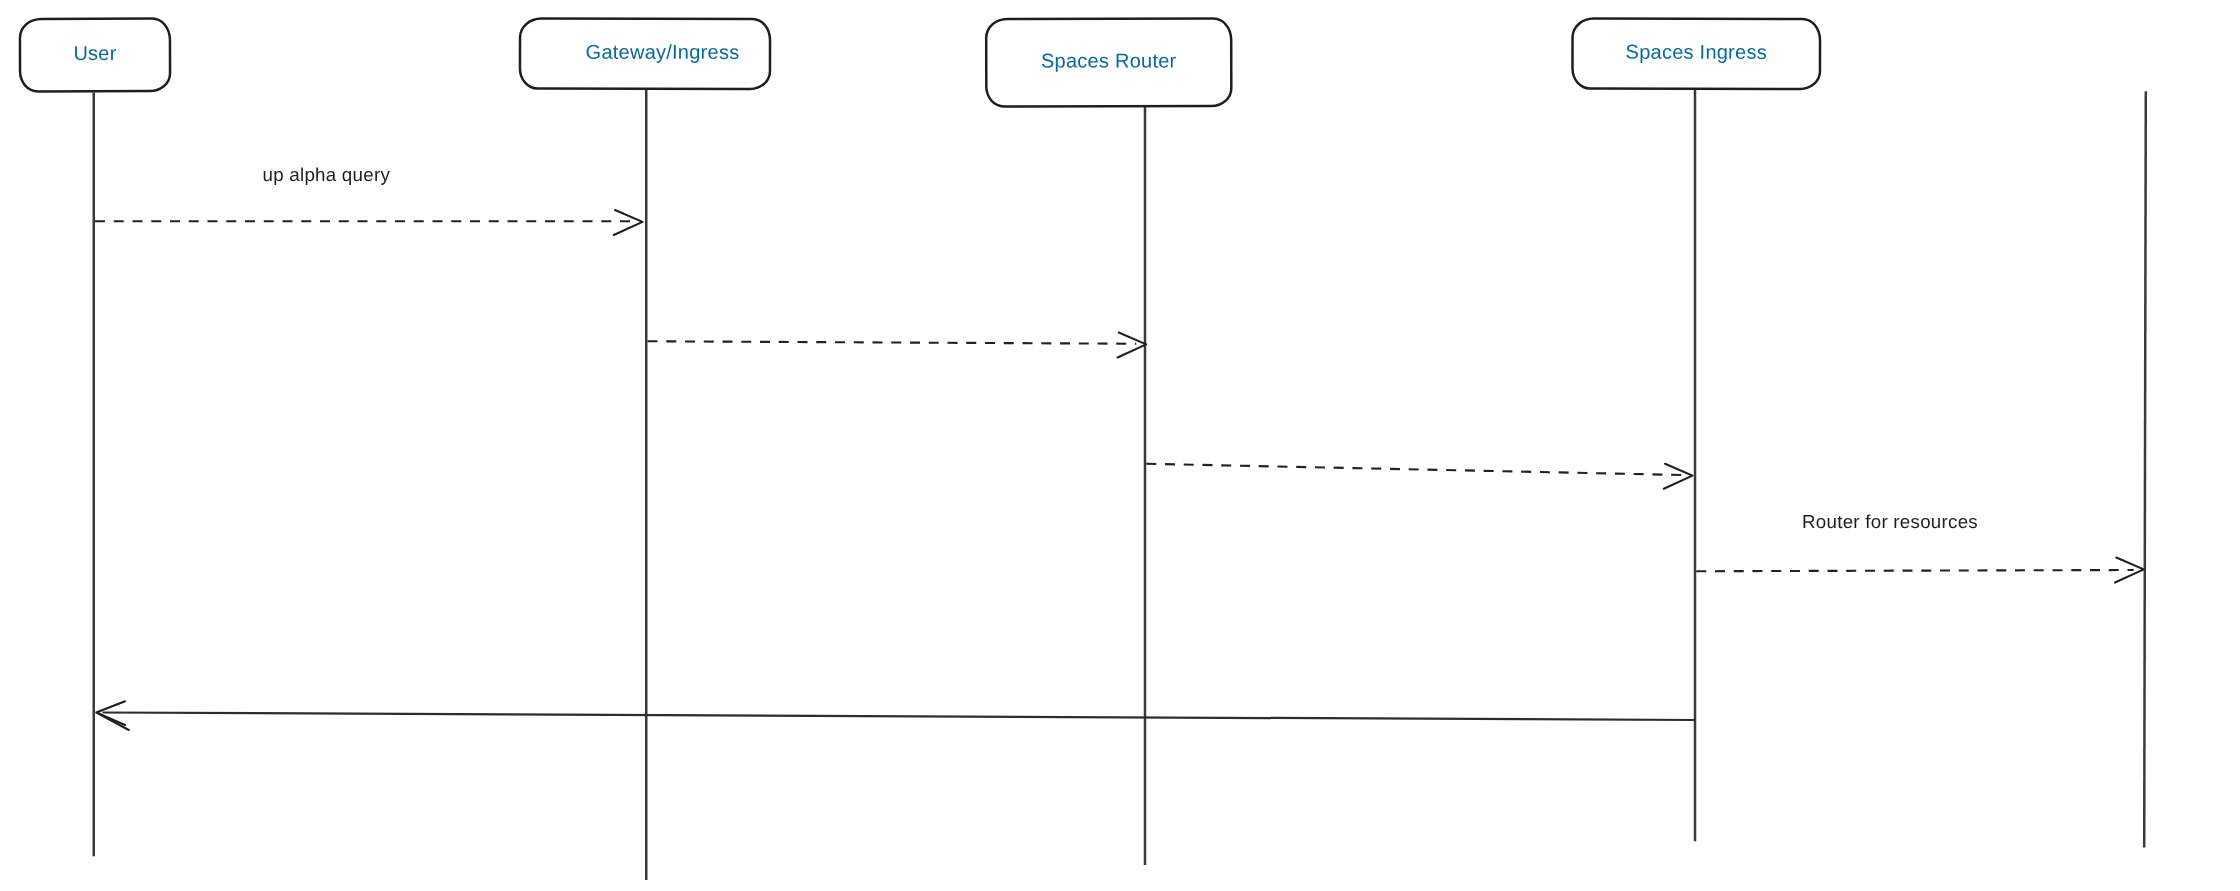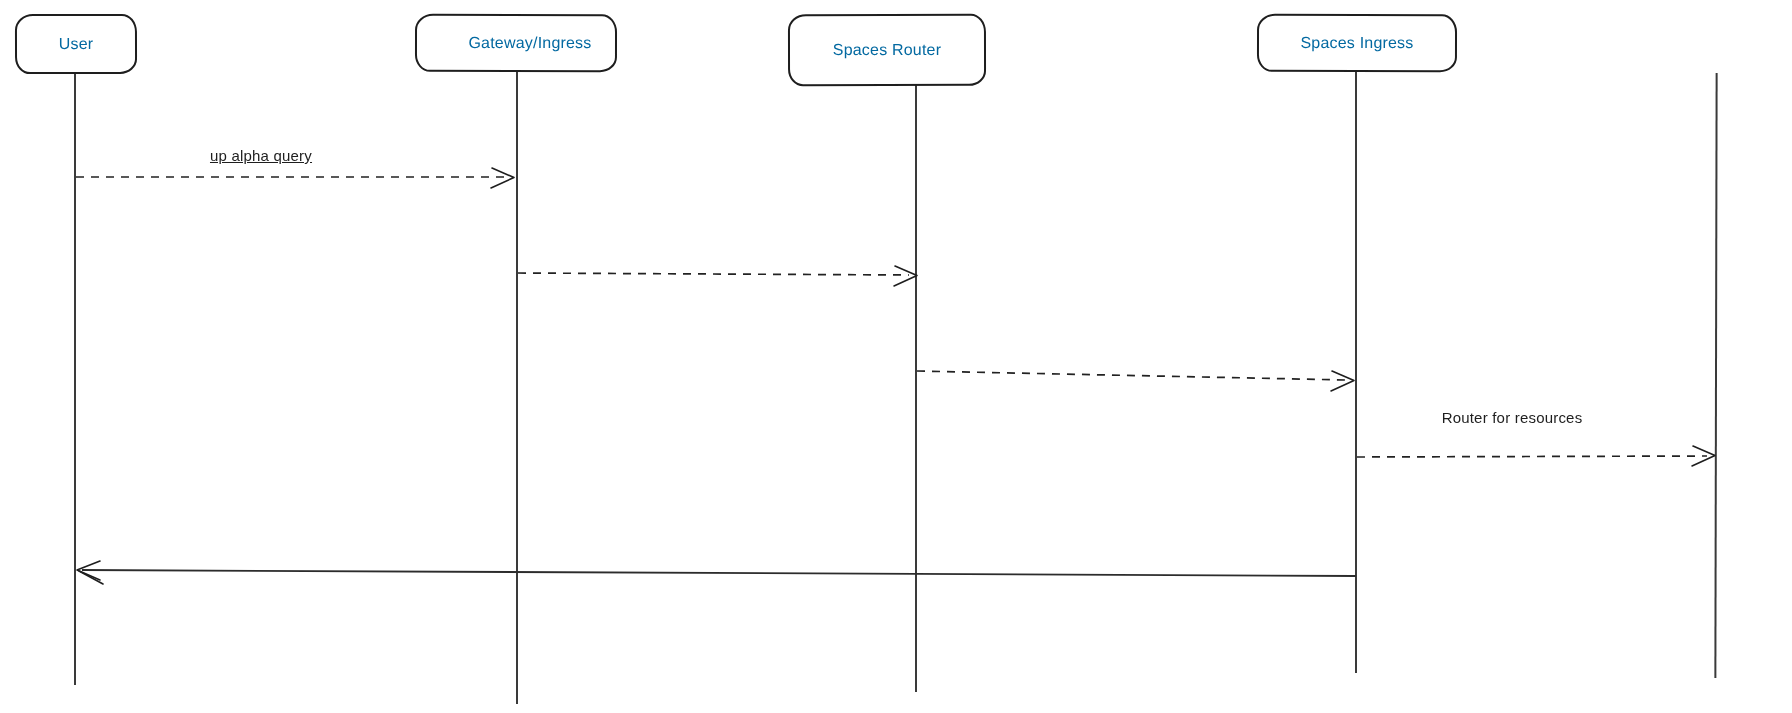--- a/index.html
+++ b/index.html
@@ -52,21 +52,21 @@
   .head  { stroke: #1e1e1e; stroke-width: 1.6; fill: none; stroke-linejoin: round; stroke-linecap: round; }
 
   .msg-label {
     position: absolute;
     transform: translateX(-50%);
     font-size: 15px;
     color: #1e1e1e;
     white-space: nowrap;
     letter-spacing: 0.2px;
   }
-  .msg-label-1 { left: 261px;  top: 147px; text-decoration: underline; }
+  .msg-label-1 { left: 261px;  top: 132px; }
   .msg-label-4 { left: 1512px; top: 409px; }
 </style>
 </head>
 <body>
 
 <div class="canvas">
 
   <div class="lifeline lifeline-user"></div>
   <div class="lifeline lifeline-gateway"></div>
   <div class="lifeline lifeline-router"></div>

